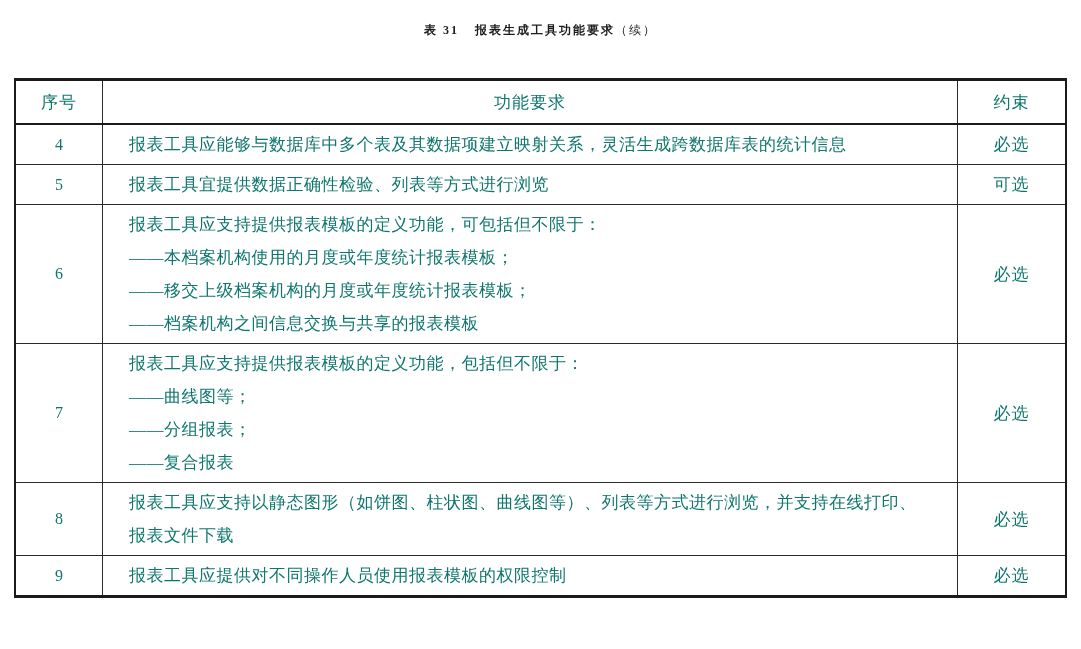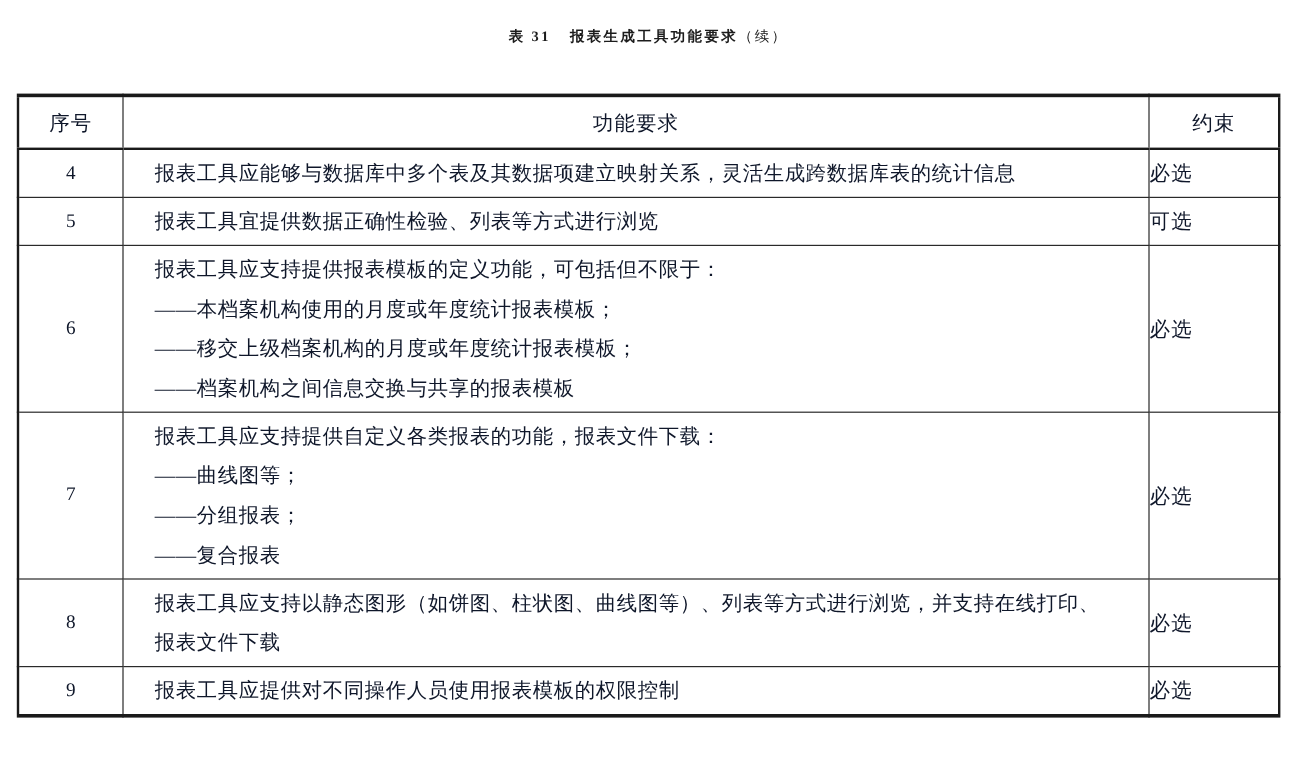--- a/index.html
+++ b/index.html
@@ -41,42 +41,42 @@
     font-weight: normal;
   }
   table.req-table {
     position: absolute;
     left: 14px;
     top: 78px;
     width: 1053px;
     border-collapse: collapse;
     table-layout: fixed;
     font-size: 17px;
-    color: #0f172a;
+    color: #0f766e;
   }
   table.req-table {
     border-left: 2px solid #1a1a1a;
     border-right: 2px solid #1a1a1a;
     border-top: 3px solid #1a1a1a;
     border-bottom: 3px solid #1a1a1a;
   }
   .req-table th, .req-table td {
     border: 1px solid #2a2a2a;
     padding: 3px 0;
     vertical-align: middle;
   }
   .req-table thead th {
     border-bottom: 2px solid #1a1a1a;
     font-weight: normal;
     height: 36px;
     text-align: center;
     letter-spacing: 1px;
   }
   .col-id { width: 86px; text-align: center; }
-  .col-constraint { width: 107px; text-align: left; letter-spacing: 1px; }
+  .col-constraint { width: 107px; text-align: center; letter-spacing: 1px; }
   .col-req { text-align: left; margin-left: 36px; }
   td.col-req { padding-left: 26px; padding-right: 27px; }
   td.col-id { font-size: 16px; }
   .req-line {
     line-height: 33px;
     letter-spacing: 0.5px;
   }
   tbody td {
     height: 33px;
   }
@@ -118,21 +118,21 @@
             <div class="req-line">报表工具应支持提供报表模板的定义功能，可包括但不限于：</div>
             <div class="req-line">——本档案机构使用的月度或年度统计报表模板；</div>
             <div class="req-line">——移交上级档案机构的月度或年度统计报表模板；</div>
             <div class="req-line">——档案机构之间信息交换与共享的报表模板</div>
           </td>
           <td class="col-constraint">必选</td>
         </tr>
         <tr>
           <td class="col-id">7</td>
           <td class="col-req">
-            <div class="req-line">报表工具应支持提供自定义各类报表的功能，报表文件下载：</div>
+            <div class="req-line">报表工具应支持提供报表模板的定义功能，包括但不限于：</div>
             <div class="req-line">——曲线图等；</div>
             <div class="req-line">——分组报表；</div>
             <div class="req-line">——复合报表</div>
           </td>
           <td class="col-constraint">必选</td>
         </tr>
         <tr>
           <td class="col-id">8</td>
           <td class="col-req">
             <div class="req-line">报表工具应支持以静态图形（如饼图、柱状图、曲线图等）、列表等方式进行浏览，并支持在线打印、报表文件下载</div>

